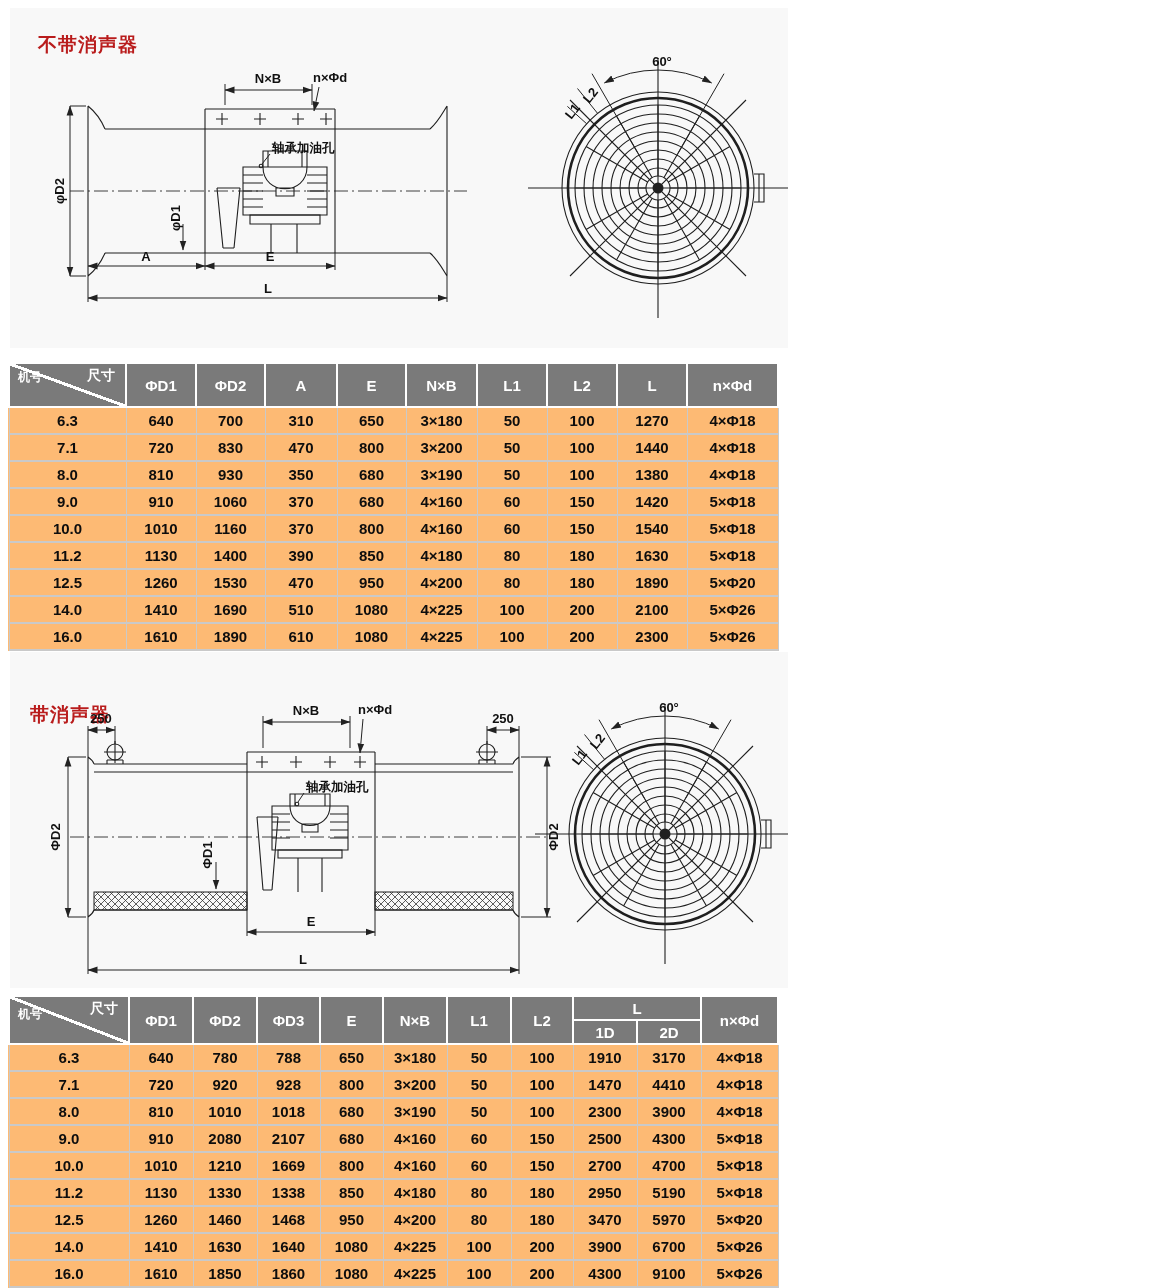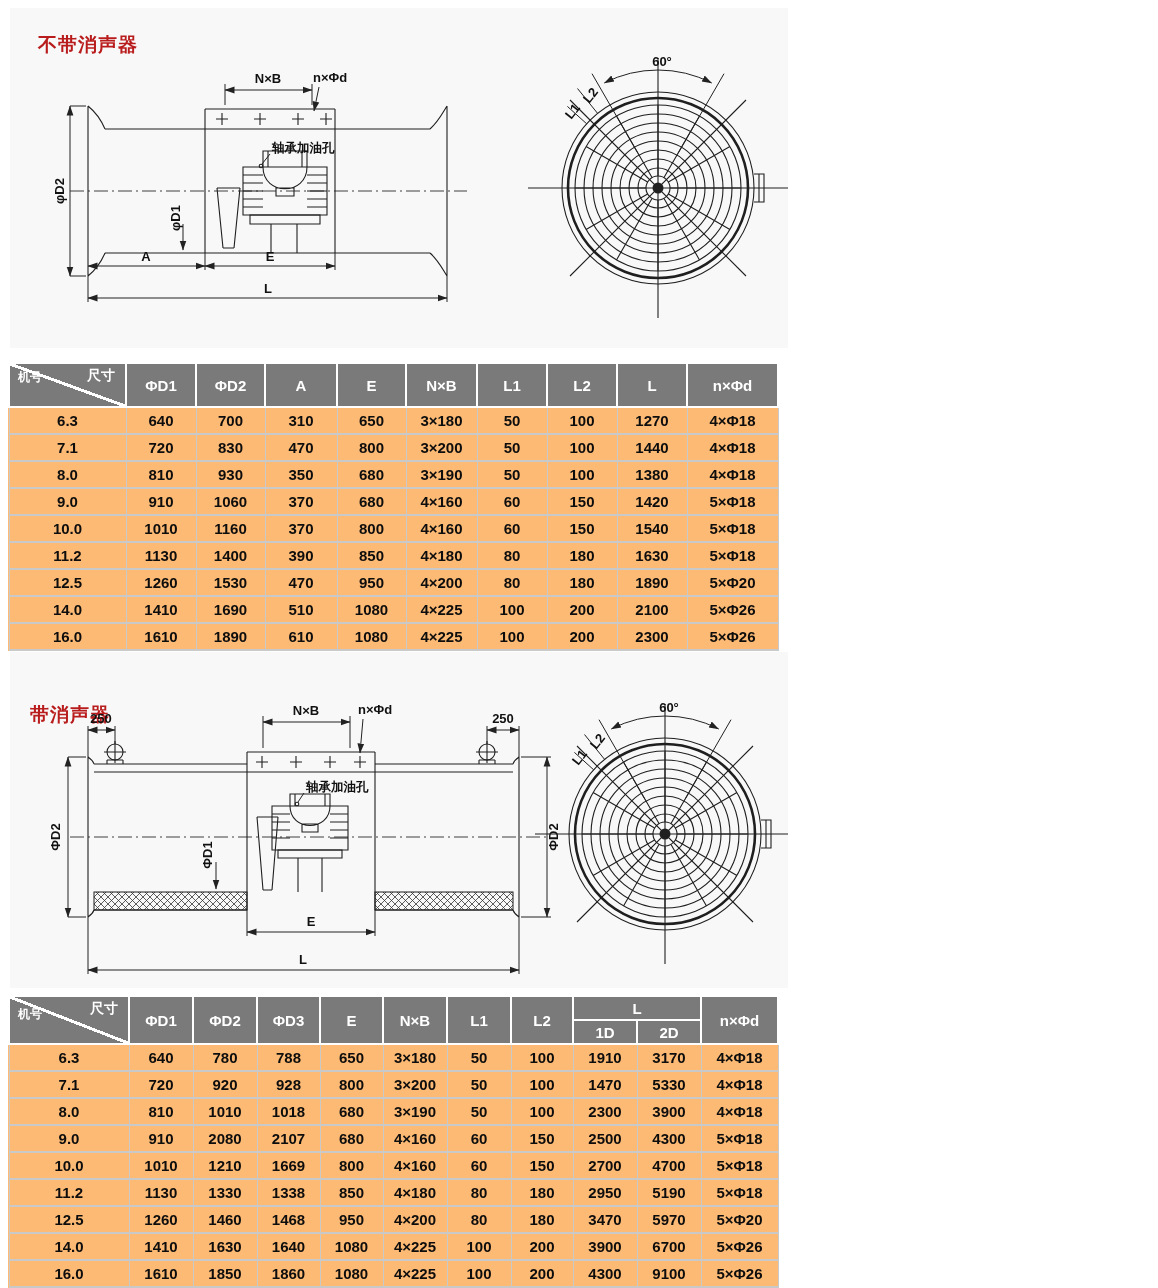--- a/index.html
+++ b/index.html
@@ -415,21 +415,21 @@
         <tr>
           <td>7.1</td>
           <td>720</td>
           <td>920</td>
           <td>928</td>
           <td>800</td>
           <td>3×200</td>
           <td>50</td>
           <td>100</td>
           <td>1470</td>
-          <td>5330</td>
+          <td>4410</td>
           <td>4×Φ18</td>
         </tr>
         <tr>
           <td>8.0</td>
           <td>810</td>
           <td>1010</td>
           <td>1018</td>
           <td>680</td>
           <td>3×190</td>
           <td>50</td>

